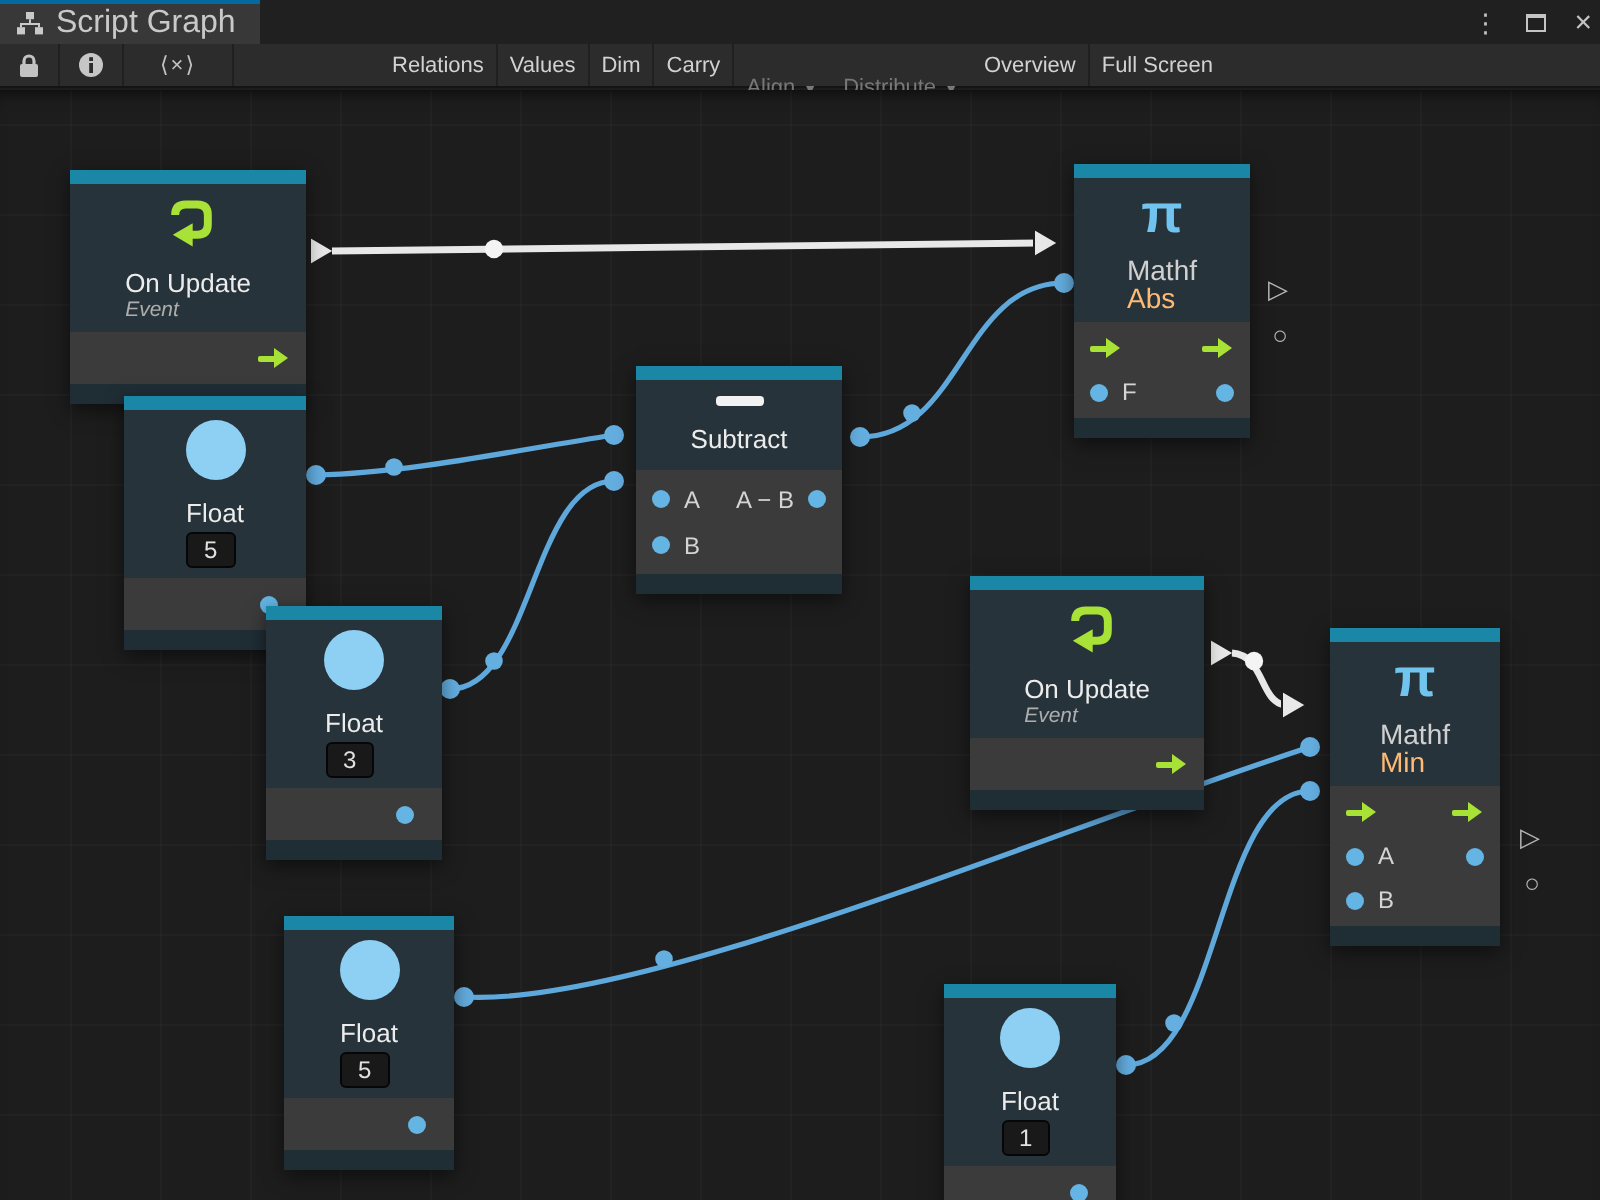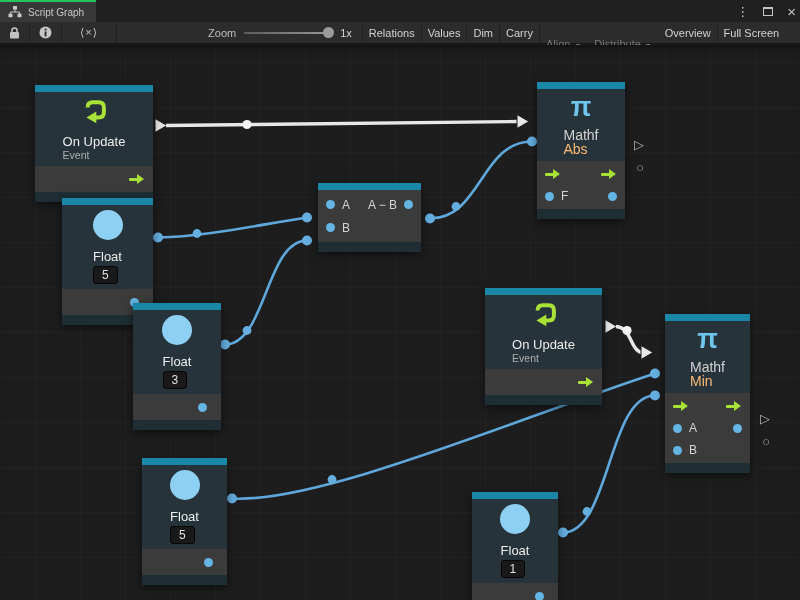--- a/index.html
+++ b/index.html
@@ -1,21 +1,21 @@
 <!DOCTYPE html>
 <html><head>
 <meta charset="utf-8">
 <style>
   html,body{margin:0;padding:0;background:#111;}
   *{box-sizing:border-box;font-family:"Liberation Sans","DejaVu Sans",sans-serif;}
   #window{position:relative;width:800px;height:600px;background:#1d1d1d;overflow:hidden;user-select:none;}
 
   
   .tabbar{position:absolute;left:0;top:0;width:800px;height:22px;background:#202020;display:flex;align-items:stretch;}
-  .tab{display:flex;align-items:center;gap:6px;padding:0 12px 0 8px;background:#383838;border-top:2px solid #22c55e;color:#c9c9c9;font-size:10px;}
+  .tab{display:flex;align-items:center;gap:6px;padding:0 12px 0 8px;background:#383838;border-top:2px solid #0369a1;color:#c9c9c9;font-size:16px;}
   .winctl{position:absolute;right:4px;top:0;height:22px;display:flex;align-items:center;gap:14px;color:#c4c4c4;}
   .winctl .dots{font-size:13px;line-height:1;}
   .winctl .maxbox{width:10px;height:9px;border:1px solid #c4c4c4;border-top-width:2px;}
   .winctl .closex{font-size:15px;line-height:1;}
 
   
   .toolbar{position:absolute;left:0;top:22px;width:800px;height:22px;background:#2c2c2c;border-bottom:1px solid #141414;display:flex;align-items:stretch;font-size:11px;color:#d2d2d2;}
   .tbtn{display:flex;align-items:center;padding:0 6px;border-right:1px solid #202020;white-space:nowrap;}
   .tbtn.icon{padding:0 9px;}
   .tbtn.disabled{color:#787878;margin-top:22px;}
@@ -34,21 +34,21 @@
     background-size:45px 45px;background-position:35px 17px;
     box-shadow:inset 0 7px 9px -7px rgba(0,0,0,.8);}
   svg.wires{position:absolute;left:0;top:0;pointer-events:none;}
 
   
   .node{position:absolute;background:#3b3b3b;box-shadow:0 3px 9px rgba(0,0,0,.5);font-size:12px;color:#e6e6e6;}
   .node .cbar{height:7px;background:#1a87a6;}
   .node .hd{background:#27333a;display:flex;align-items:center;gap:9px;padding:5px 9px;flex-direction:column;}
   .node .hd .col{display:flex;flex-direction:column;justify-content:center;}
   .node .title{font-size:13px;color:#ececec;line-height:15px;}
-  .node .subtitle{font-size:10.5px;color:#aeaeae;line-height:12px;}
+  .node .subtitle{font-size:10.5px;color:#aeaeae;line-height:12px;font-style:italic;}
   .node .kicker{font-size:14px;color:#d0d0d0;line-height:11px;}
   .node .bigtitle{font-size:14px;color:#fdba74;line-height:16px;}
   .node .body{background:#3b3b3b;padding:2px 0;}
   .node .row{display:flex;align-items:center;gap:7px;height:22px;padding:0 8px;}
   .node .ft{height:10px;background:#1f2d35;}
   .spacer{flex:1;}
   .valuebox{margin-top:2px;align-self:flex-start;background:#191919;border:1px solid #060606;border-radius:3px;padding:0 8px;font-size:12px;color:#e0e0e0;line-height:16px;}
   .pdot{width:9px;height:9px;border-radius:50%;background:#64b4e4;flex:0 0 auto;}
   .plabel{font-size:12px;color:#d4d4d4;}
   .garrow{position:relative;width:16px;height:10px;flex:0 0 auto;}
@@ -102,27 +102,20 @@
     <div class="crumb">
       <svg width="15" height="12" viewBox="0 0 15 12">
         <path d="M3.5 9 L10.5 3 M10.5 3 L12.5 8" stroke="#6f9db4" stroke-width="1.4" fill="none"></path>
         <circle cx="3" cy="9.4" r="2.4" fill="#7db4d8"></circle>
         <circle cx="10.8" cy="2.6" r="1.8" fill="#6f9db4"></circle>
         <circle cx="12.8" cy="8.6" r="1.4" fill="#6f9db4"></circle>
       </svg>
       <span>enemy</span>
     </div>
 
-    <div class="zoomwrap">
-      <span style="color:#bdbdbd;">Zoom</span>
-      <span class="ztrack">
-        <span class="zknob"></span>
-      </span>
-      <span>1x</span>
-    </div>
 
     <div class="tbtn">
         <span>Relations</span>
       </div>
     <div class="tbtn">
         <span>Values</span>
       </div>
     <div class="tbtn">
         <span>Dim</span>
       </div>
@@ -260,20 +253,24 @@
         <div class="row">
             <span class="spacer"></span>
             <span class="pdot" style="margin-right:6px;"></span>
           </div>
       </div>
       <div class="ft"></div>
     </div>
 
     <div class="node" style="left:318px;top:138px;width:103px;">
       <div class="cbar"></div>
+      <div class="hd" style="padding:8px 10px;">
+        <span class="minusicon"></span>
+        <span class="title">Subtract</span>
+      </div>
       <div class="body" style="padding:3px 0;">
         <div class="row" style="height:23px;">
           <span class="pdot"></span>
           <span class="plabel">A</span>
           <span class="spacer"></span>
           <span class="plabel">A − B</span>
           <span class="pdot"></span>
         </div>
         <div class="row" style="height:23px;">
           <span class="pdot"></span>

